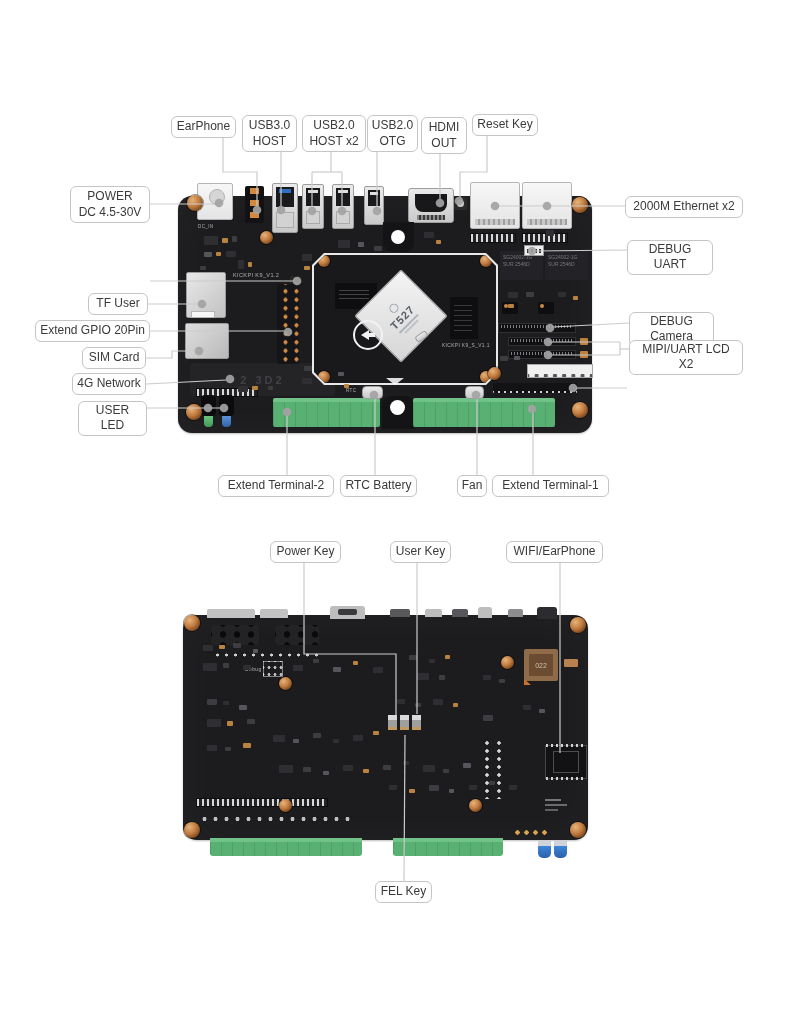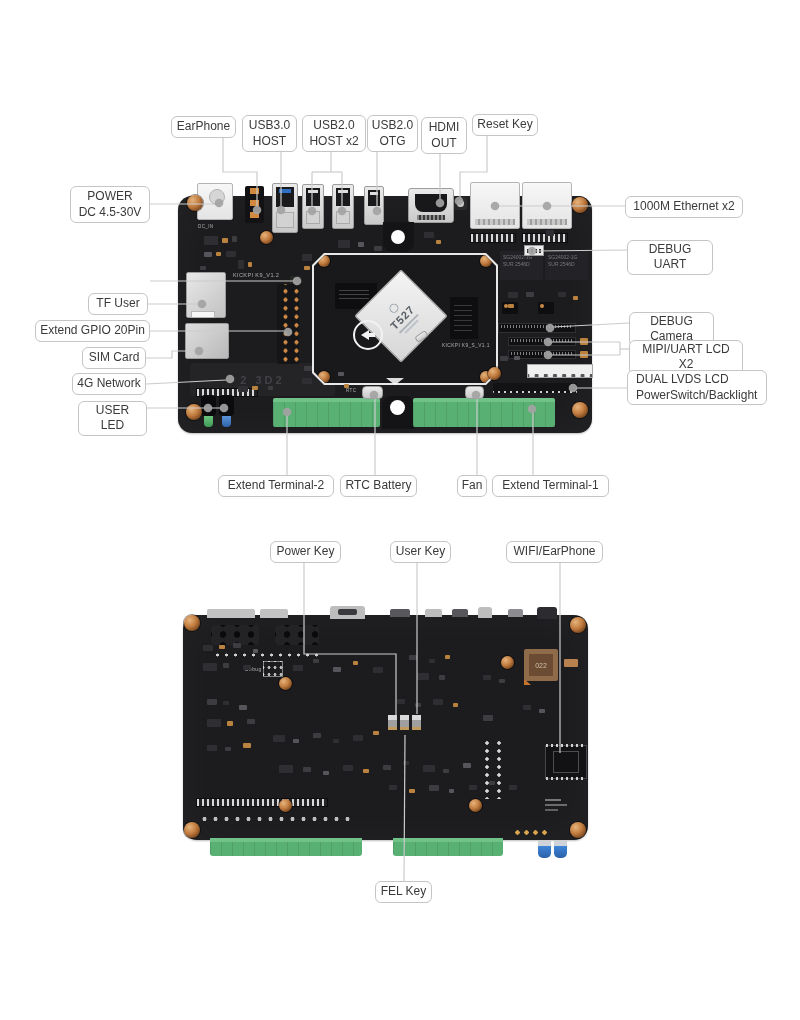--- a/index.html
+++ b/index.html
@@ -440,26 +440,24 @@
     <div class="callout" style="left: 421px; top: 117px; width: 46px; min-height: 37px;">HDMI
 OUT</div>
     <div class="callout" style="left: 472px; top: 114px; width: 66px; min-height: 22px;">Reset Key</div>
     <div class="callout" style="left: 70px; top: 186px; width: 80px; min-height: 37px;">POWER
 DC 4.5-30V</div>
     <div class="callout" style="left: 88px; top: 293px; width: 60px; min-height: 22px;">TF User</div>
     <div class="callout" style="left: 35px; top: 320px; width: 115px; min-height: 22px;">Extend GPIO 20Pin</div>
     <div class="callout" style="left: 82px; top: 347px; width: 64px; min-height: 22px;">SIM Card</div>
     <div class="callout" style="left: 72px; top: 373px; width: 74px; min-height: 22px;">4G Network</div>
     <div class="callout" style="left: 78px; top: 401px; width: 69px; min-height: 22px;">USER LED</div>
-    <div class="callout" style="left: 625px; top: 196px; width: 118px; min-height: 22px;">1000M Ethernet x2</div>
+    <div class="callout" style="left: 625px; top: 196px; width: 118px; min-height: 22px;">2000M Ethernet x2</div>
     <div class="callout" style="left: 627px; top: 240px; width: 86px; min-height: 22px;">DEBUG UART</div>
     <div class="callout" style="left: 629px; top: 312px; width: 85px; min-height: 22px;">DEBUG Camera</div>
     <div class="callout" style="left: 629px; top: 340px; width: 114px; min-height: 22px;">MIPI/UART LCD X2</div>
-    <div class="callout left" style="left: 627px; top: 370px; width: 140px; min-height: 35px;">DUAL LVDS LCD
-PowerSwitch/Backlight</div>
     <div class="callout" style="left: 218px; top: 475px; width: 116px; min-height: 22px;">Extend Terminal-2</div>
     <div class="callout" style="left: 340px; top: 475px; width: 77px; min-height: 22px;">RTC Battery</div>
     <div class="callout" style="left: 457px; top: 475px; width: 30px; min-height: 22px;">Fan</div>
     <div class="callout" style="left: 492px; top: 475px; width: 117px; min-height: 22px;">Extend Terminal-1</div>
     <div class="callout" style="left: 270px; top: 541px; width: 71px; min-height: 22px;">Power Key</div>
     <div class="callout" style="left: 390px; top: 541px; width: 61px; min-height: 22px;">User Key</div>
     <div class="callout" style="left: 506px; top: 541px; width: 97px; min-height: 22px;">WIFI/EarPhone</div>
     <div class="callout" style="left: 375px; top: 881px; width: 57px; min-height: 22px;">FEL Key</div>
   </div>
 

